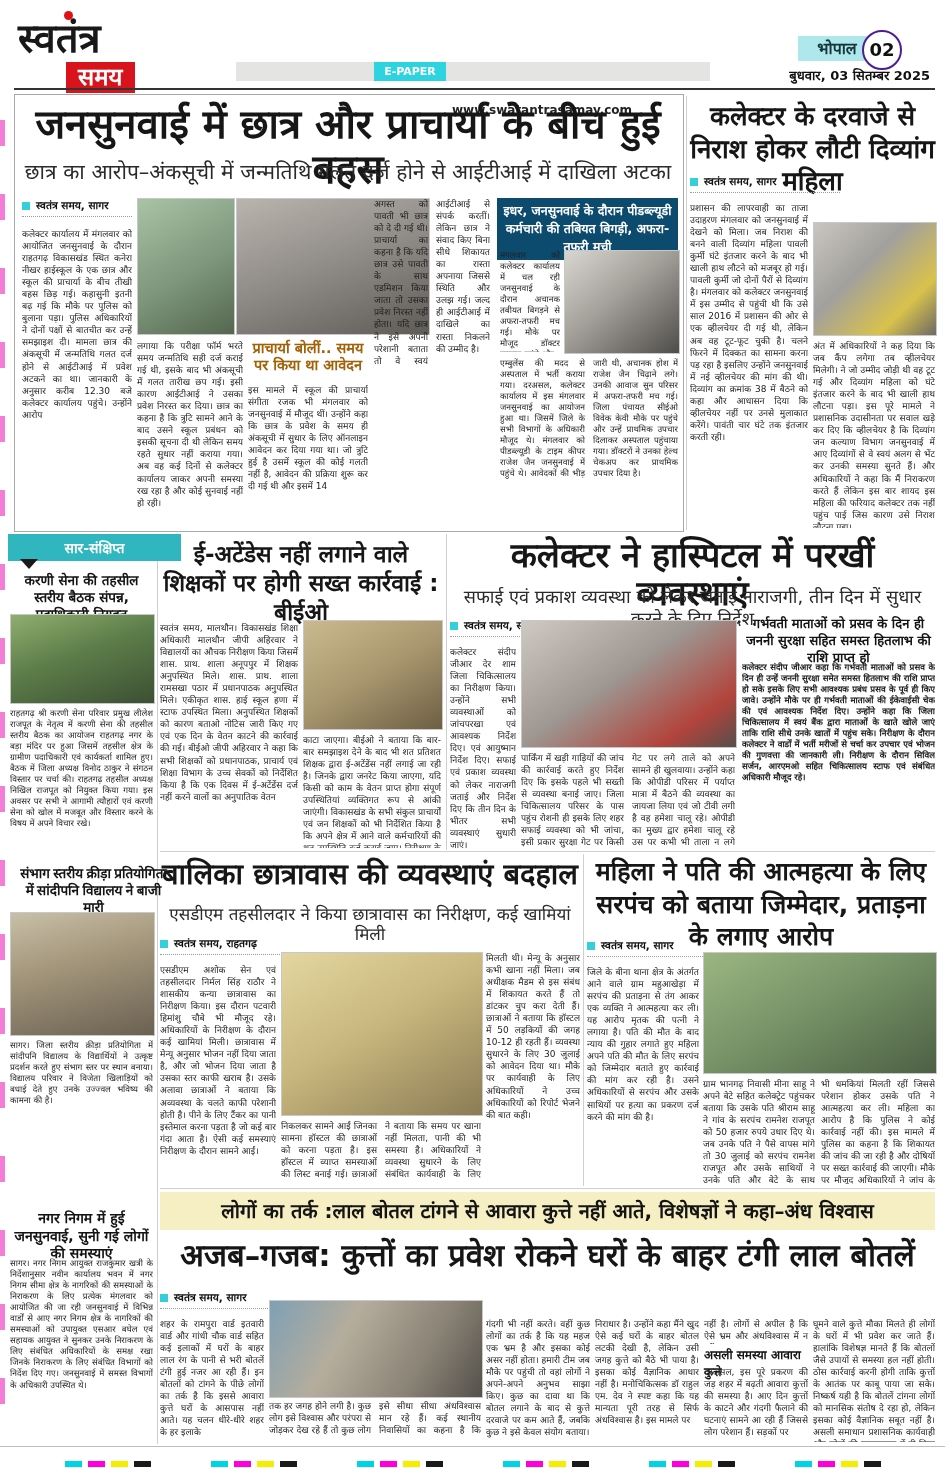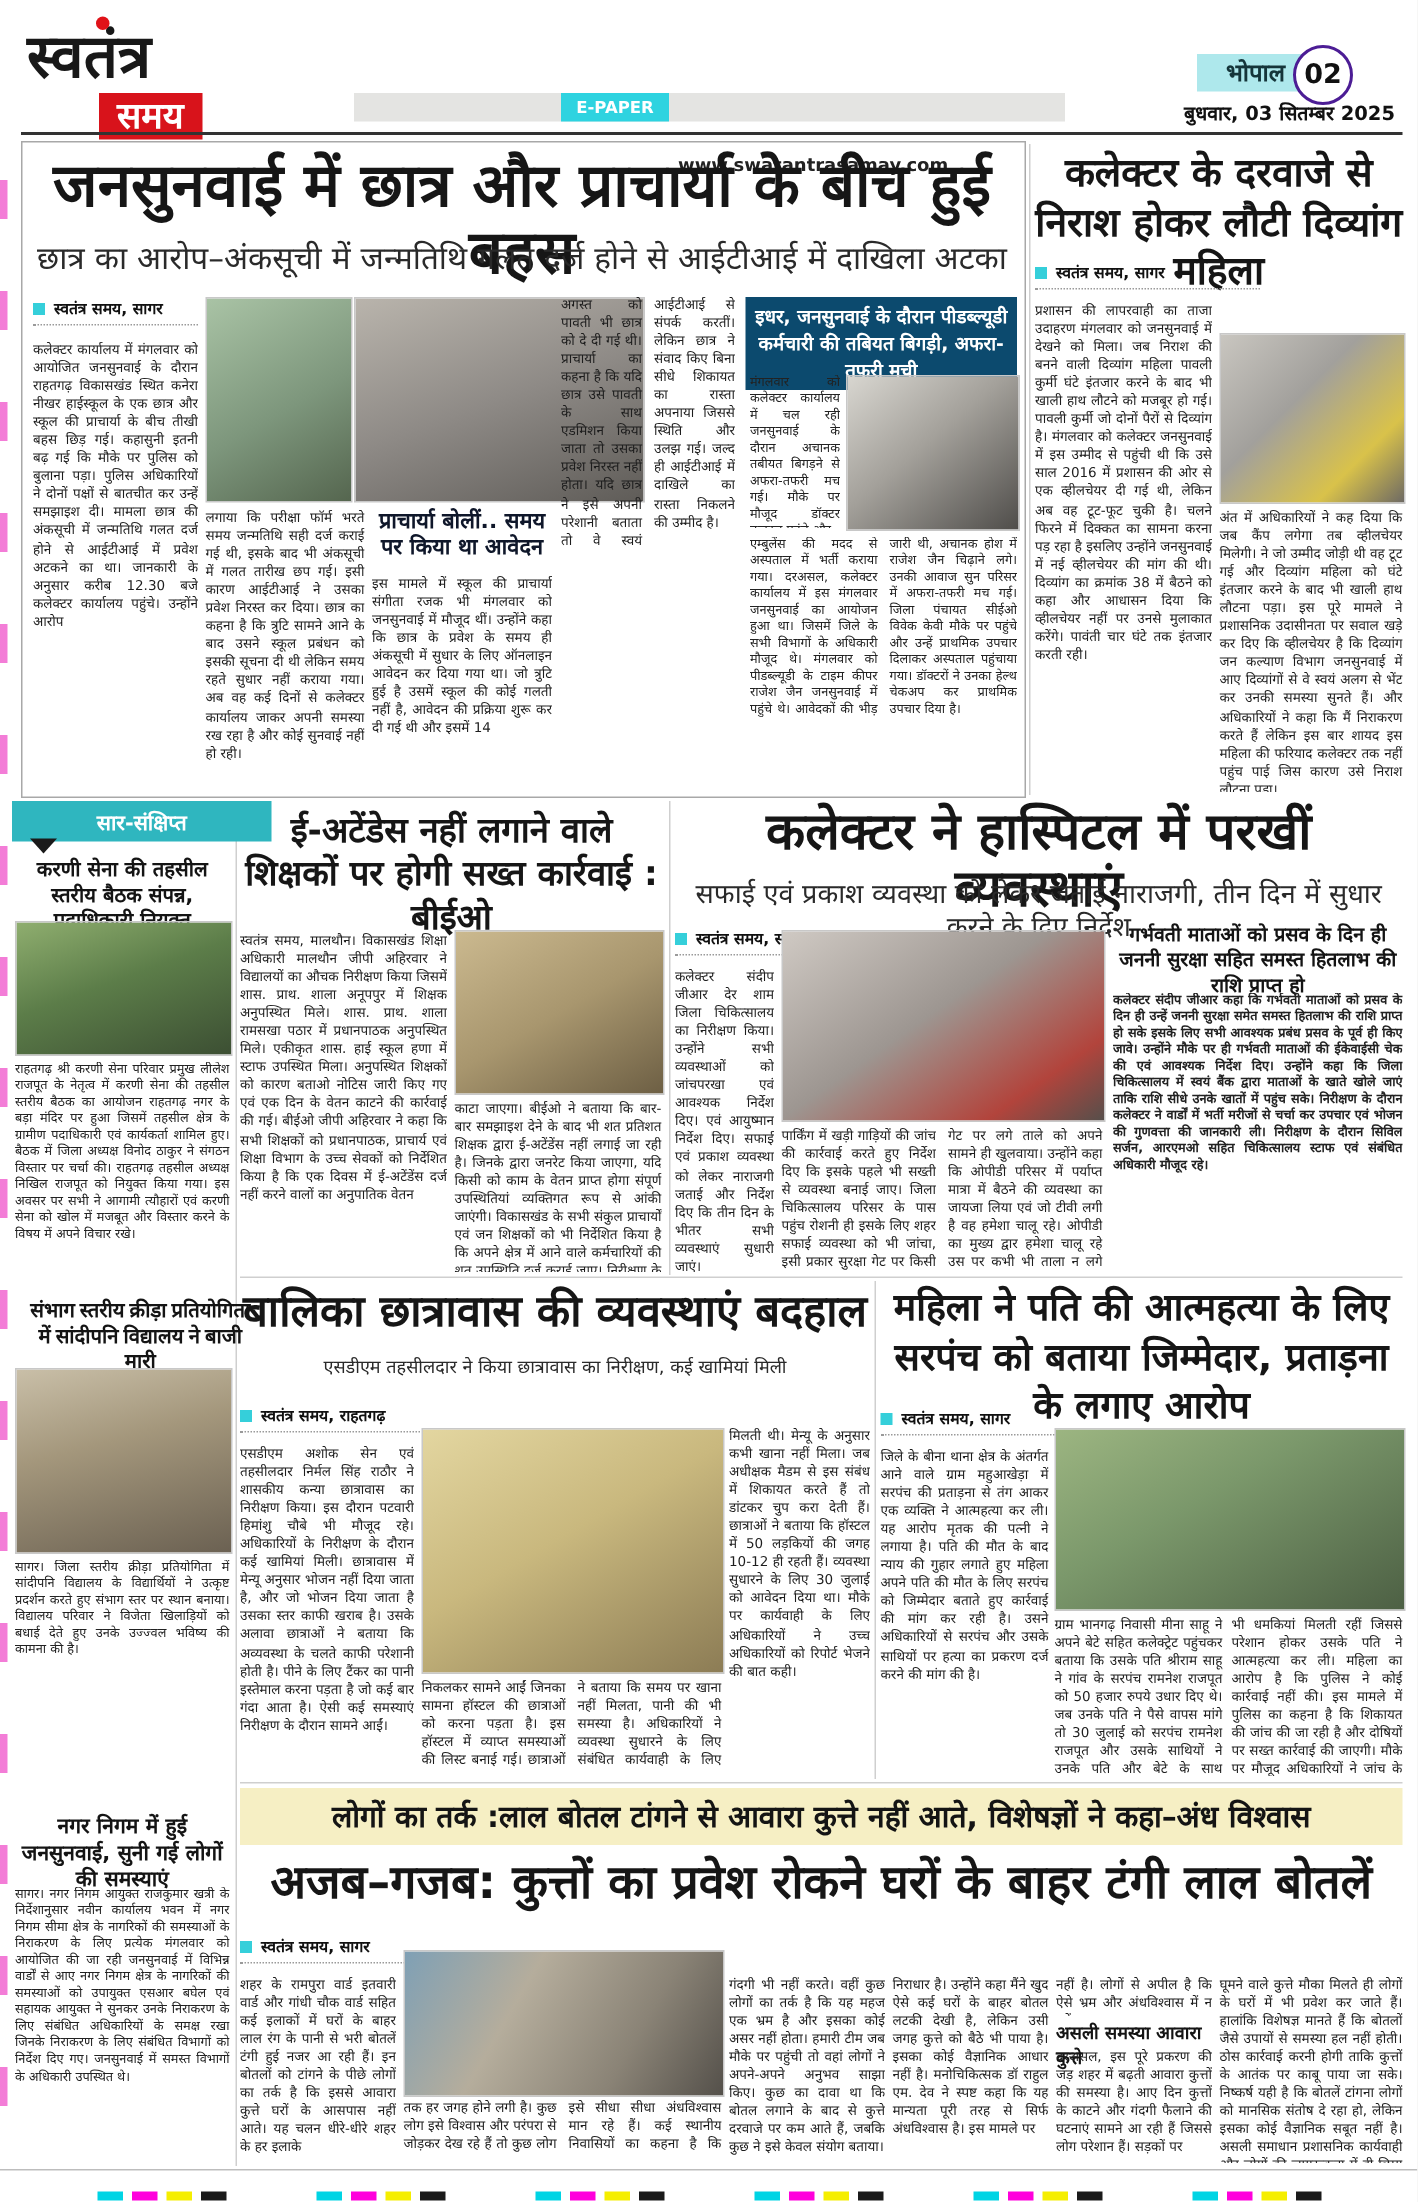--- a/index.html
+++ b/index.html
@@ -7,21 +7,21 @@
   .abs{position:absolute;}
   .hl{font-weight:800;color:#161616;text-align:center;line-height:1.12;}
   .subhl{font-weight:500;color:#2a2a2a;text-align:center;line-height:1.2;}
   .body-txt{font-size:9px;line-height:1.34;text-align:justify;color:#1d1d1d;}
   .small-txt{font-size:8.5px;line-height:1.3;text-align:justify;color:#222;}
   .byline{font-size:10.5px;font-weight:700;color:#111;border-bottom:1px dotted #9a9a9a;padding-bottom:4px;}
   .bysq{display:inline-block;width:8px;height:8px;background:#35cfda;margin-right:6px;vertical-align:middle;}
   .photo{background:#9aa0a8;border:1px solid #c8c8c8;}
   .vline{width:1px;background:#cfcfcf;}
   .hline{height:1px;background:#cfcfcf;}
-  .crosshead{font-size:14.5px;font-weight:800;text-align:center;color:#0f172a;line-height:1.2;}
+  .crosshead{font-size:14.5px;font-weight:800;text-align:center;color:#a16207;line-height:1.2;}
   .leftstrip{left:0;top:120px;width:5px;height:1300px;background:repeating-linear-gradient(to bottom,#f05ccd 0 26px,transparent 26px 74px);opacity:.8;}
   .reggroup{display:inline-block;margin:0 27px;}
   .regswatch{display:inline-block;width:17px;height:6px;margin:0 3px;}
   .insettitle{background:#0c4a6e;color:#fff;font-weight:700;font-size:12.5px;text-align:center;line-height:1.45;padding:4px 2px;}
   .sechead{background:#2fb6bf;color:#fff;font-weight:800;font-size:14px;text-align:center;padding:4px 0;}
   .sb-hl{font-size:13.5px;font-weight:800;text-align:center;color:#141414;line-height:1.25;}
   .stripbar{background:#f6efc4;color:#141414;font-weight:800;font-size:20px;text-align:center;line-height:38px;}
 </style>
 </head>
 <body>
@@ -111,21 +111,21 @@
   <div class="abs photo" style="left:521px;top:620px;width:214px;height:126px;background:linear-gradient(145deg,#cfc9c3 0%,#9d9691 45%,#b2443c 80%,#564f4b 100%);"></div>
   <div class="abs body-txt" style="left:521px;top:752px;width:103px;height:96px;overflow:hidden;">पार्किंग में खड़ी गाड़ियों की जांच की कार्रवाई करते हुए निर्देश दिए कि इसके पहले भी सख्ती से व्यवस्था बनाई जाए। जिला चिकित्सालय परिसर के पास पहुंच रोशनी ही इसके लिए शहर सफाई व्यवस्था को भी जांचा, इसी प्रकार सुरक्षा गेट पर किसी भी प्रकार की भीड़ ना हो। उन्होंने मौके पर ही मुख्य</div>
   <div class="abs body-txt" style="left:632px;top:752px;width:103px;height:96px;overflow:hidden;">गेट पर लगे ताले को अपने सामने ही खुलवाया। उन्होंने कहा कि ओपीडी परिसर में पर्याप्त मात्रा में बैठने की व्यवस्था का जायजा लिया एवं जो टीवी लगी है वह हमेशा चालू रहे। ओपीडी का मुख्य द्वार हमेशा चालू रहे उस पर कभी भी ताला न लगे उसके संबंध में जेटिंग व्यवस्था की जानकारी ली।</div>
 
   <div class="abs" style="left:742px;top:616px;width:193px;font-size:13px;font-weight:800;text-align:center;color:#141414;line-height:1.3;">गर्भवती माताओं को प्रसव के दिन ही जननी सुरक्षा सहित समस्त हितलाभ की राशि प्राप्त हो</div>
   <div class="abs small-txt" style="left:742px;top:662px;width:193px;height:186px;overflow:hidden;font-weight:600;">कलेक्टर संदीप जीआर कहा कि गर्भवती माताओं को प्रसव के दिन ही उन्हें जननी सुरक्षा समेत समस्त हितलाभ की राशि प्राप्त हो सके इसके लिए सभी आवश्यक प्रबंध प्रसव के पूर्व ही किए जावे। उन्होंने मौके पर ही गर्भवती माताओं की ईकेवाईसी चेक की एवं आवश्यक निर्देश दिए। उन्होंने कहा कि जिला चिकित्सालय में स्वयं बैंक द्वारा माताओं के खाते खोले जाएं ताकि राशि सीधे उनके खातों में पहुंच सके। निरीक्षण के दौरान कलेक्टर ने वार्डों में भर्ती मरीजों से चर्चा कर उपचार एवं भोजन की गुणवत्ता की जानकारी ली। निरीक्षण के दौरान सिविल सर्जन, आरएमओ सहित चिकित्सालय स्टाफ एवं संबंधित अधिकारी मौजूद रहे।</div>
 
   <div class="abs hline" style="left:160px;top:851px;width:775px;"></div>
 
   <div class="abs hl" style="left:160px;top:858px;width:420px;font-size:29px;">बालिका छात्रावास की व्यवस्थाएं बदहाल</div>
-  <div class="abs subhl" style="left:160px;top:904px;width:420px;font-size:12px;">एसडीएम तहसीलदार ने किया छात्रावास का निरीक्षण, कई खामियां मिली</div>
+  <div class="abs subhl" style="left:160px;top:904px;width:420px;font-size:17px;">एसडीएम तहसीलदार ने किया छात्रावास का निरीक्षण, कई खामियां मिली</div>
   <div class="abs" style="left:160px;top:936px;width:120px;">
     <div class="byline"><span class="bysq"></span><span>स्वतंत्र समय, राहतगढ़</span></div>
   </div>
   <div class="abs body-txt" style="left:160px;top:964px;width:116px;height:220px;overflow:hidden;">एसडीएम अशोक सेन एवं तहसीलदार निर्मल सिंह राठौर ने शासकीय कन्या छात्रावास का निरीक्षण किया। इस दौरान पटवारी हिमांशु चौबे भी मौजूद रहे। अधिकारियों के निरीक्षण के दौरान कई खामियां मिली। छात्रावास में मेन्यू अनुसार भोजन नहीं दिया जाता है, और जो भोजन दिया जाता है उसका स्तर काफी खराब है। उसके अलावा छात्राओं ने बताया कि अव्यवस्था के चलते काफी परेशानी होती है। पीने के लिए टैंकर का पानी इस्तेमाल करना पड़ता है जो कई बार गंदा आता है। ऐसी कई समस्याएं निरीक्षण के दौरान सामने आईं।</div>
   <div class="abs photo" style="left:281px;top:952px;width:200px;height:162px;background:linear-gradient(150deg,#e3d6a0 0%,#c9b87e 45%,#8c7c55 100%);"></div>
   <div class="abs body-txt" style="left:281px;top:1120px;width:200px;height:64px;overflow:hidden;column-count:2;column-gap:8px;">निकलकर सामने आईं जिनका सामना हॉस्टल की छात्राओं को करना पड़ता है। इस हॉस्टल में व्याप्त समस्याओं की लिस्ट बनाई गई। छात्राओं ने बताया कि समय पर खाना नहीं मिलता, पानी की भी समस्या है। अधिकारियों ने व्यवस्था सुधारने के लिए संबंधित कार्यवाही के लिए अधीक्षिका को उच्च अधिकारियों की रिपोर्ट भेजने की बात कही।</div>
   <div class="abs body-txt" style="left:486px;top:952px;width:94px;height:232px;overflow:hidden;">मिलती थी। मेन्यू के अनुसार कभी खाना नहीं मिला। जब अधीक्षक मैडम से इस संबंध में शिकायत करते हैं तो डांटकर चुप करा देती हैं। छात्राओं ने बताया कि हॉस्टल में 50 लड़कियों की जगह 10-12 ही रहती हैं। व्यवस्था सुधारने के लिए 30 जुलाई को आवेदन दिया था। मौके पर कार्यवाही के लिए अधिकारियों ने उच्च अधिकारियों को रिपोर्ट भेजने की बात कही।</div>
 
   <div class="abs vline" style="left:583px;top:854px;height:332px;"></div>
 

